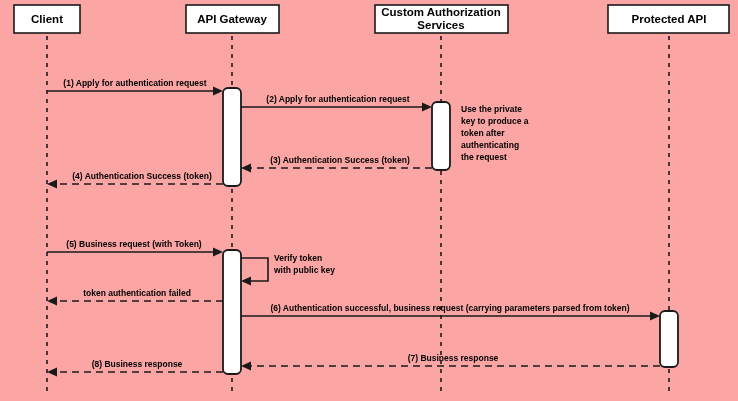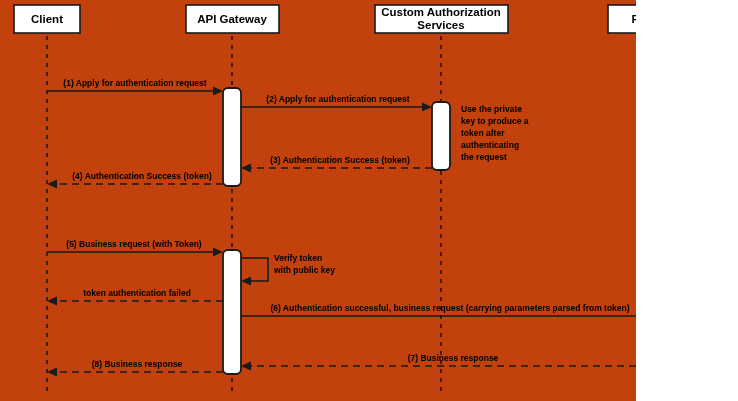--- a/index.html
+++ b/index.html
@@ -5,23 +5,23 @@
   html, body {
     margin: 0;
     padding: 0;
     background: #ffffff;
   }
   body {
     font-family: "Liberation Sans", sans-serif;
   }
   #diagram-root {
     position: relative;
-    width: 636px;
+    width: 738px;
     height: 401px;
-    background: #c2410c;
+    background: #fca5a5;
     overflow: hidden;
   }
   svg.seq {
     display: block;
     width: 738px;
     height: 401px;
   }
   .lifeline-box {
     fill: #ffffff;
     stroke: #1a1a1a;

